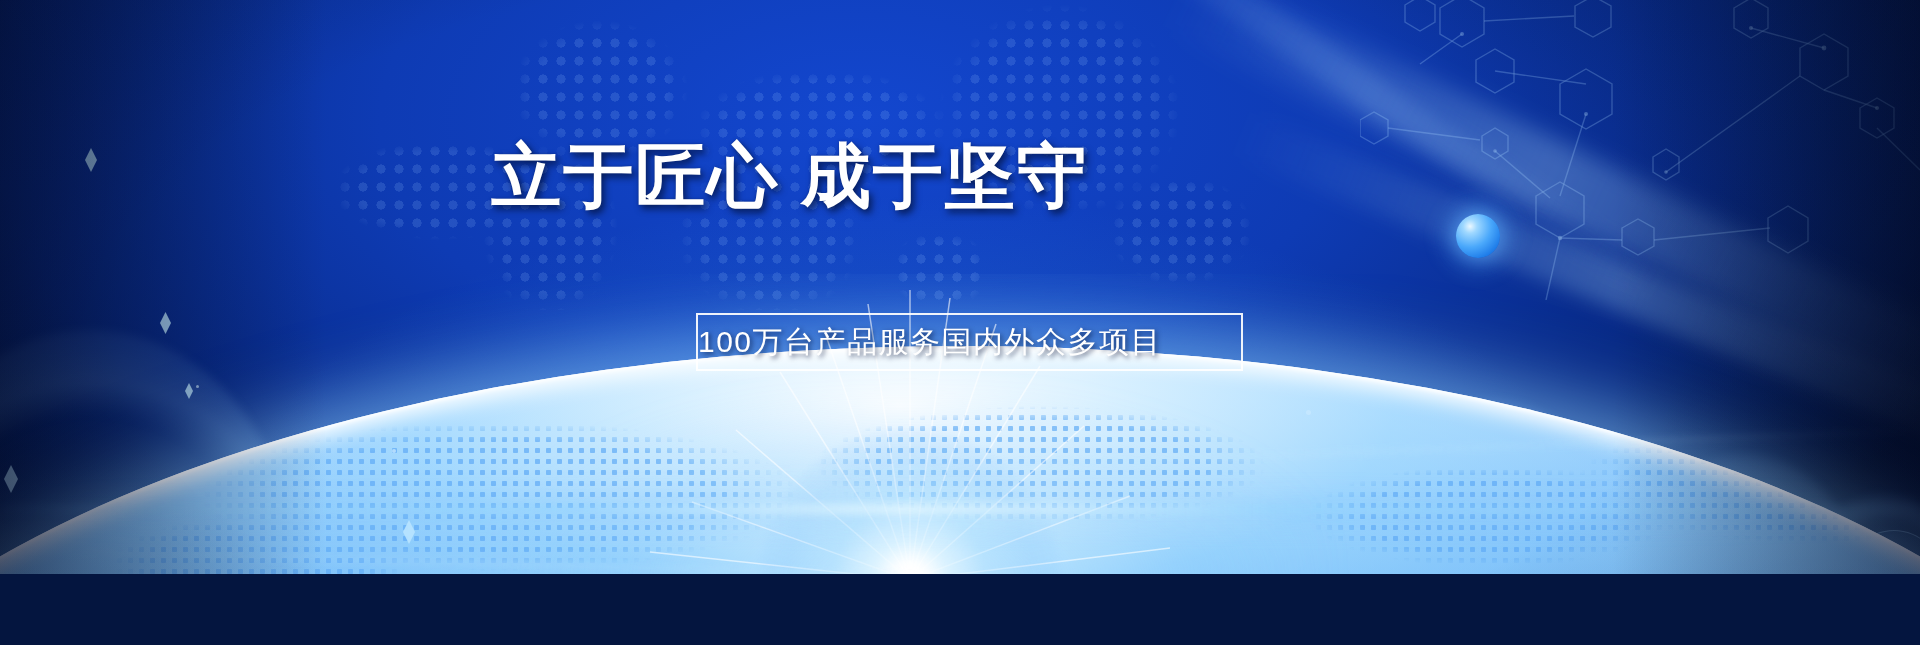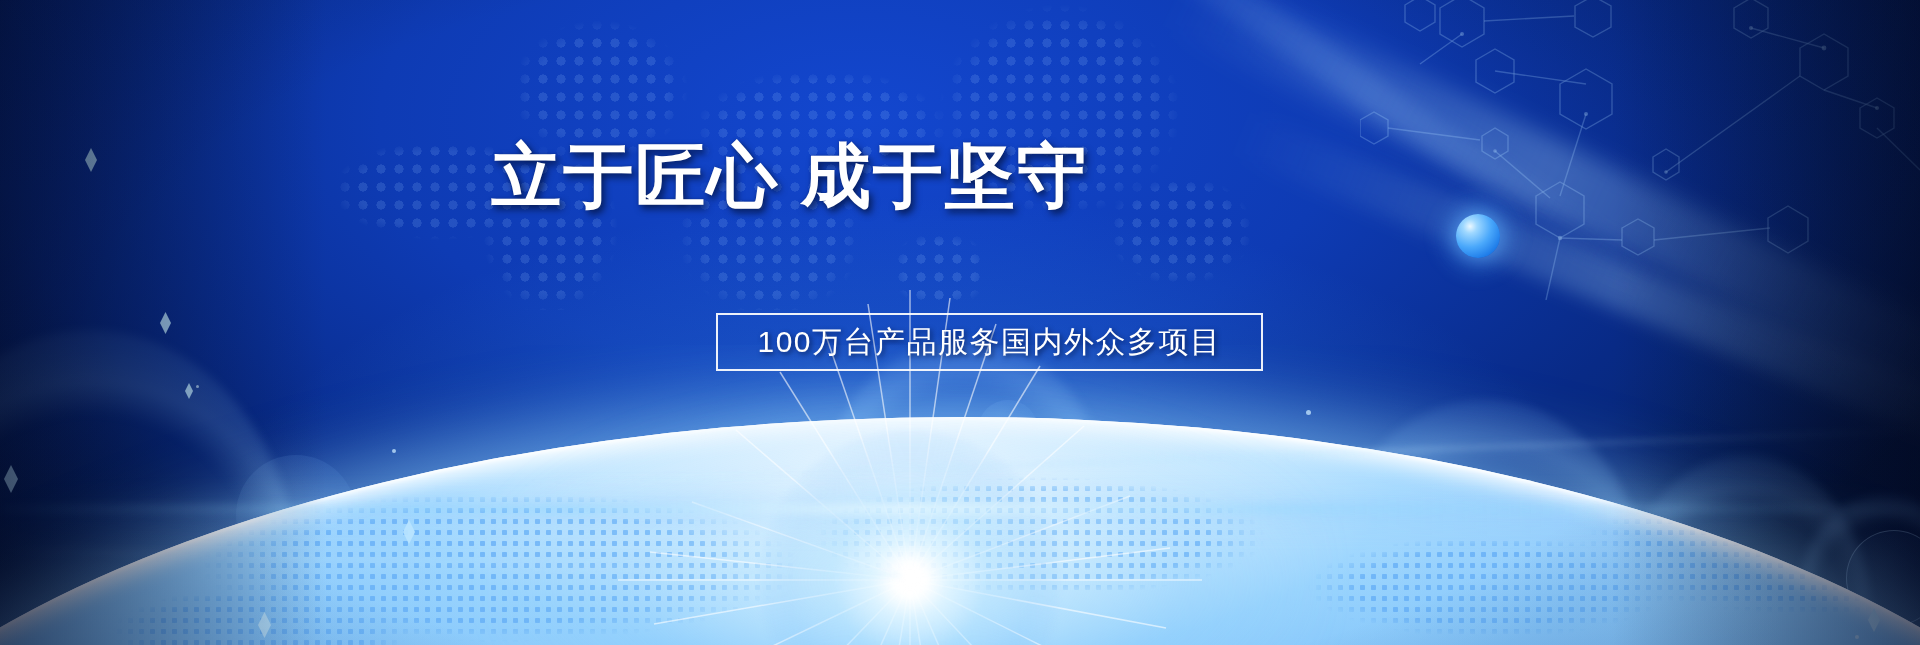--- a/index.html
+++ b/index.html
@@ -1,20 +1,20 @@
 <!DOCTYPE html>
 <html><head>
 <meta charset="utf-8">
 <style>
   * { margin:0; padding:0; box-sizing:border-box; }
   html,body { width:1920px; height:645px; overflow:hidden; background:#04153f; }
   body { font-family:"Liberation Sans","DejaVu Sans",sans-serif; }
 
   #banner{
-    position:relative; width:1920px; height:645px; overflow:hidden;
+    position:relative; width:1920px; height:574px; overflow:hidden;
     background:
       radial-gradient(ellipse 1000px 520px at 910px 560px, rgba(120,200,255,0.55) 0%, rgba(60,150,240,0.25) 35%, rgba(0,0,0,0) 70%),
       radial-gradient(ellipse 1200px 640px at 860px 120px, #1347cf 0%, #0e3bb4 40%, #082a86 72%, rgba(5,22,70,0) 100%),
       linear-gradient(100deg, #03102f 0%, #062154 13%, #0b3090 34%, #1041bd 52%, #0c328f 70%, #062053 86%, #030d28 100%);
   }
 
   
   .dotmap{
     position:absolute; left:300px; top:-20px; width:1000px; height:330px;
     background-image:radial-gradient(circle, rgba(150,195,255,0.17) 35%, rgba(0,0,0,0) 37%);
@@ -125,21 +125,21 @@
 
   .headline{
     position:absolute; left:0; top:141px; width:1580px; text-align:center;
     color:#ffffff; font-size:70px; font-weight:bold; letter-spacing:2px; line-height:1;
     text-shadow:3px 4px 7px rgba(3,16,54,0.75), 0 0 2px rgba(10,40,110,0.6);
     white-space:nowrap;
   }
   .subbox{
     position:absolute; left:696px; top:313px; width:547px; height:58px;
     border:2px solid rgba(255,255,255,0.92);
-    display:flex; align-items:center; justify-content:center;margin-left:20px;
+    display:flex; align-items:center; justify-content:flex-start;
   }
   .subbox-text{
     color:#fff; font-size:30px; letter-spacing:1.5px; white-space:nowrap;
     text-shadow:2px 2px 5px rgba(4,18,58,0.7);
   }
   .tagline{
     position:absolute; left:0; top:398px; width:1580px; text-align:center;
     color:#ffffff; font-size:31px; letter-spacing:1.2px; white-space:nowrap;
     text-shadow:2px 2px 6px rgba(4,18,58,0.72);
   }

